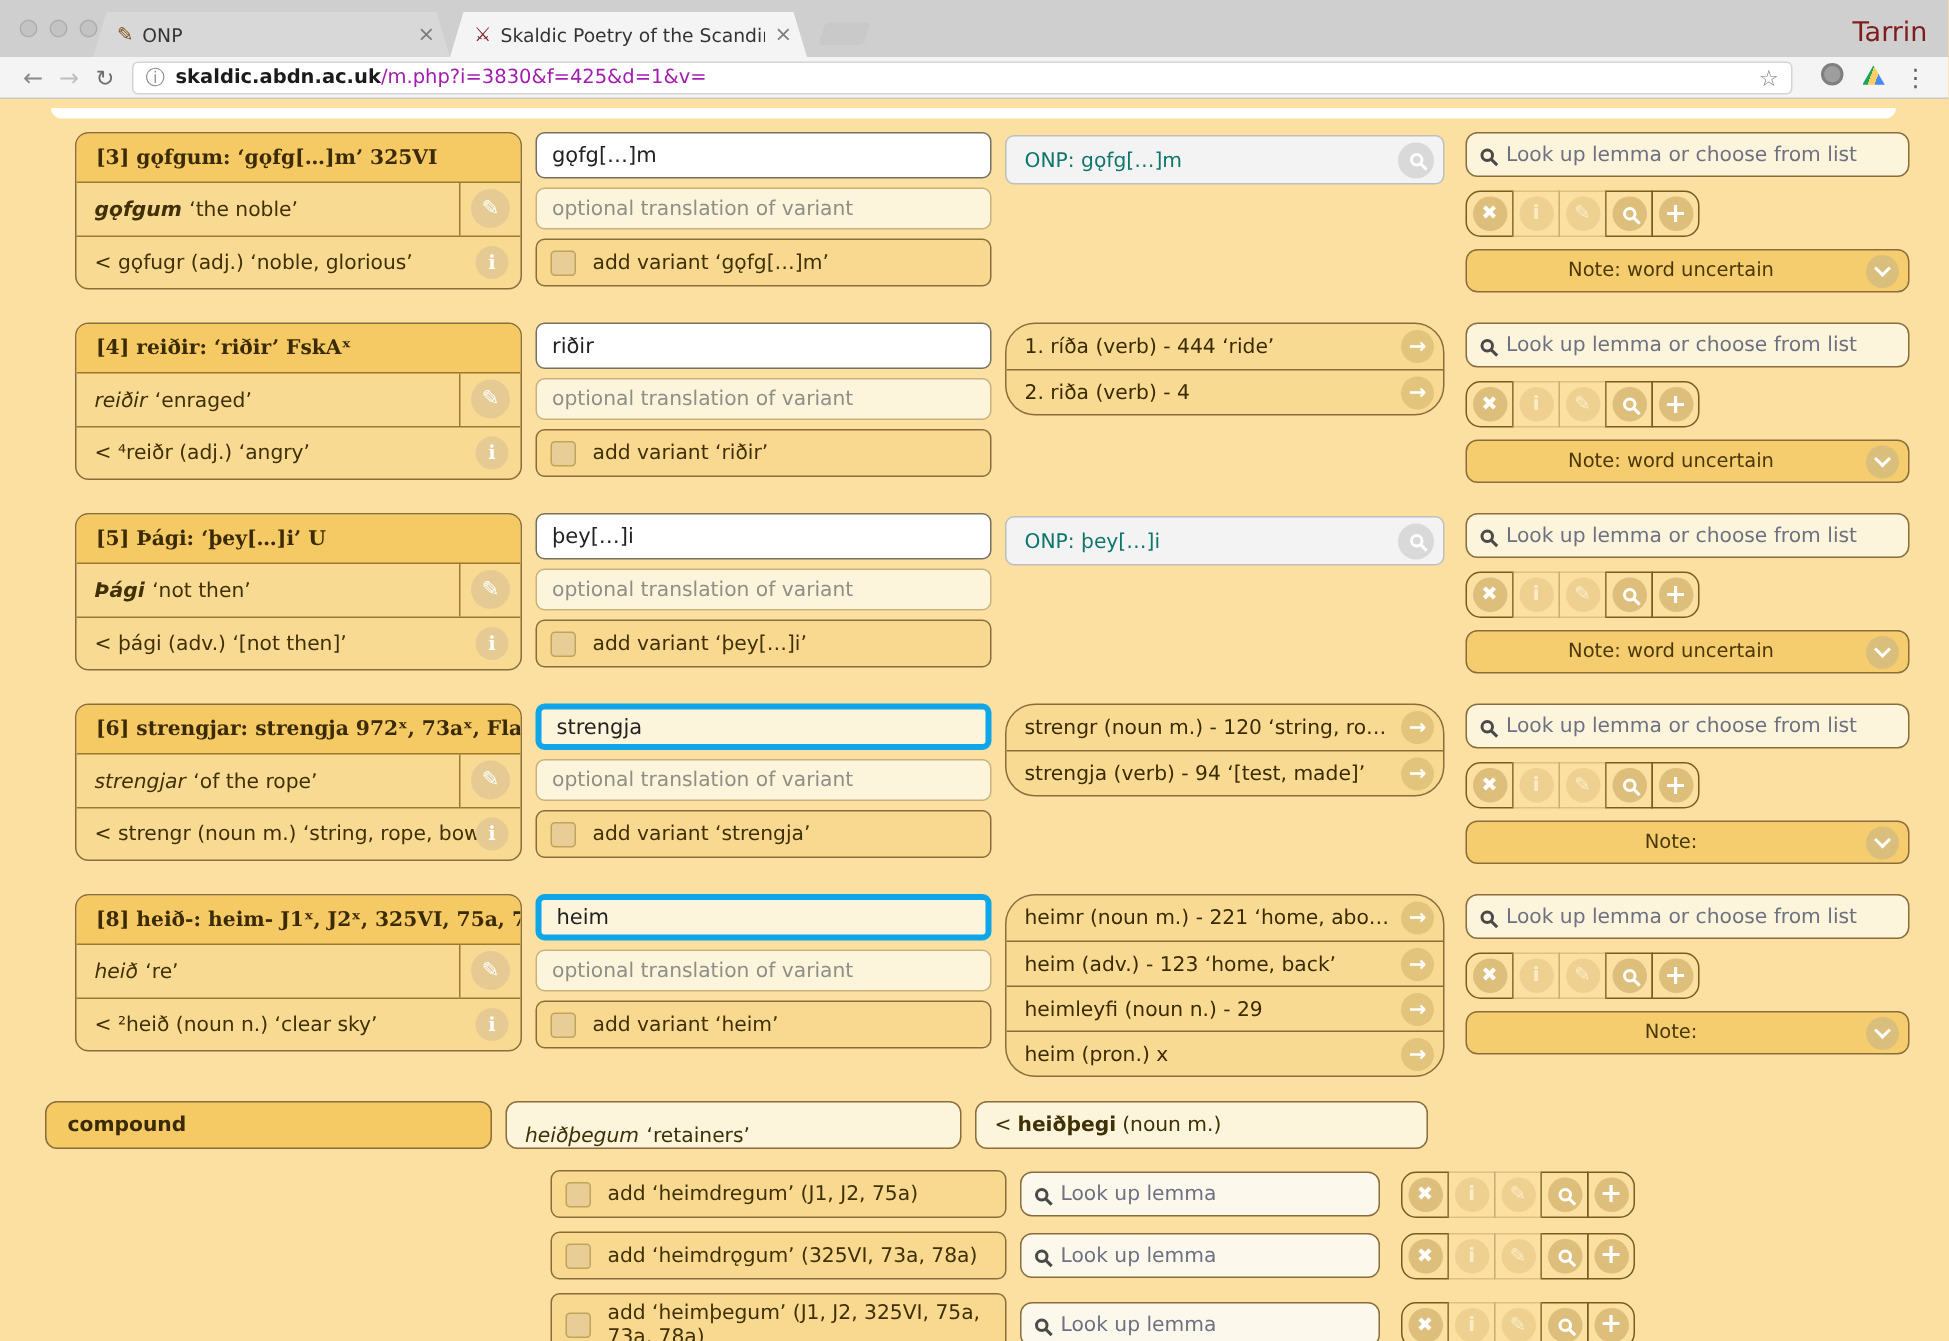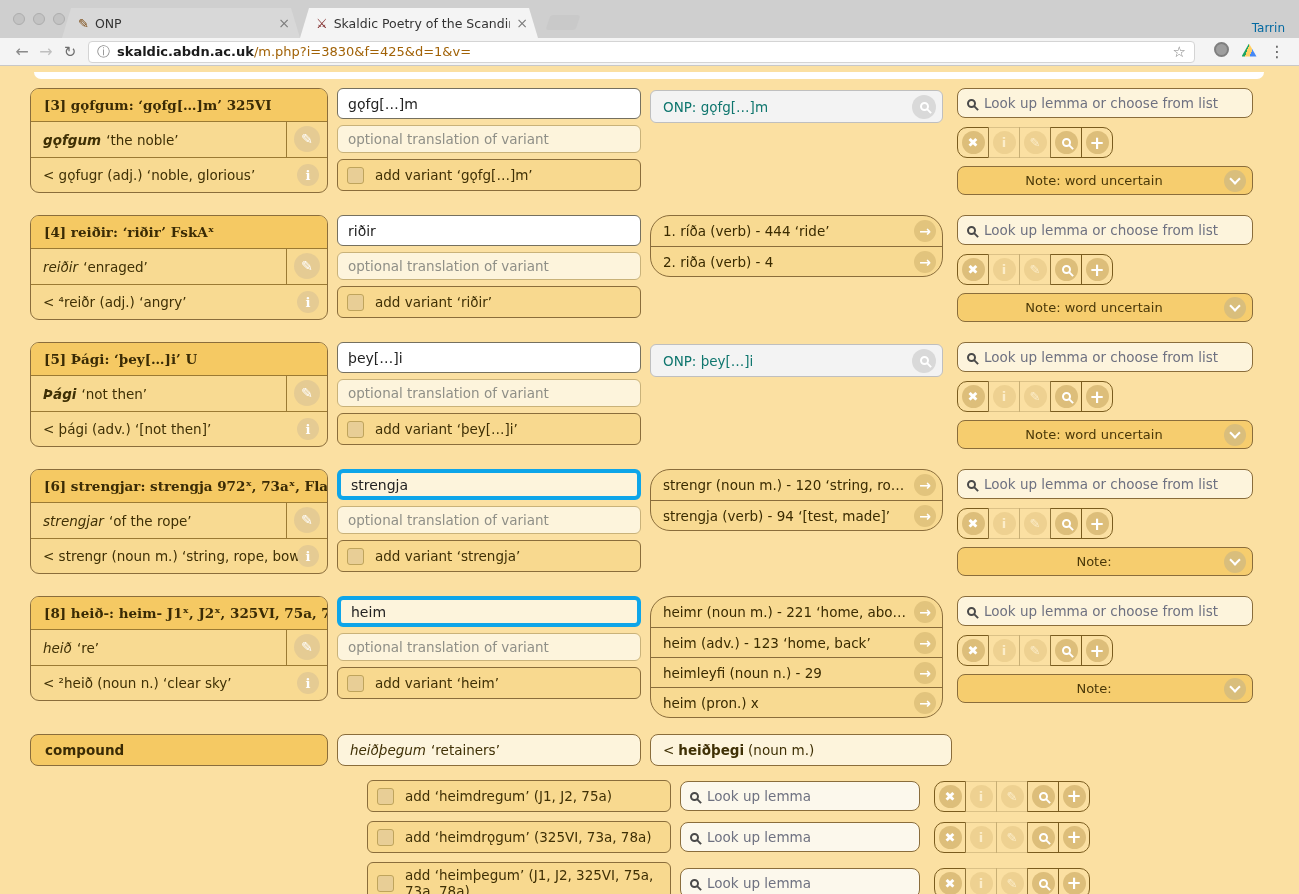--- a/index.html
+++ b/index.html
@@ -11,40 +11,40 @@
   .tabstrip { height:38px; background:#CFCFCF; position:relative; display:flex; align-items:flex-end; padding-left:62px; }
   .win-dots { position:absolute; left:13px; top:13px; display:flex; gap:8px; }
   .win-dot { width:12px; height:12px; border-radius:50%; background:#C3C3C3; border:1px solid #ADADAD; }
   .tab { height:30px; width:238px; display:flex; align-items:center; padding:0 10px 0 16px; clip-path:polygon(9px 0, calc(100% - 9px) 0, 100% 100%, 0 100%); font-size:12.5px; color:#333; }
   .tab.inactive { background:#D8D8D8; }
   .tab.active { background:#F4F4F4; }
   .tab .fav { font-size:13px; margin-right:6px; flex:0 0 auto; }
   .tab .t-title { flex:1; white-space:nowrap; overflow:hidden; text-overflow:clip; }
   .tab .t-close { color:#7C7C7C; font-size:14px; margin-left:6px; flex:0 0 auto; cursor:default; }
   .tab-stub { width:30px; height:15px; background:#C9C9C9; border-radius:3px; transform:skewX(-18deg); margin:0 0 8px 10px; }
-  .profile-name { position:absolute; right:14px; top:21px; font-size:12px; color:#0369a1; }
+  .profile-name { position:absolute; right:14px; top:11px; font-size:18px; color:#7f1d1d; }
   .toolbar { height:28px; background:#F4F4F4; border-bottom:1px solid #C8C8C8; display:flex; align-items:center; padding:0 10px; }
   .nav-ic { font-size:16px; width:24px; text-align:center; flex:0 0 auto; }
   .ic-back { color:#8A8A8A; } .ic-fwd { color:#BFBFBF; } .ic-reload { color:#6E6E6E; font-size:15px; }
   .urlbar { flex:1; height:22px; background:#FFFFFF; border:1px solid #D4D4D4; border-radius:4px; margin:0 10px 0 6px; display:flex; align-items:center; padding:0 8px; font-size:13px; }
   .urlbar .secure { color:#8A8A8A; font-size:13px; margin-right:7px; }
   .url-host { color:#1B1B1B; font-weight:bold; }
-  .url-path { color:#a16207; }
+  .url-path { color:#a21caf; }
   .urlbar .star { margin-left:auto; color:#7E7E7E; font-size:15px; }
   .ext-ic { width:24px; text-align:center; font-size:15px; flex:0 0 auto; margin-left:4px; }
   .reel { display:inline-block; width:15px; height:15px; border-radius:50%; background:#9E9E9E; border:2px solid #7F7F7F; }
   .drive { display:inline-block; width:15px; height:13px; clip-path:polygon(50% 0,100% 100%,0 100%); background:linear-gradient(110deg,#1DA462 38%,#FFCF63 38% 62%,#4688F4 62%); }
   .menu-dots { color:#616161; font-size:16px; }
 
   
   .content { padding-top:6px; }
   .remnant { width:1230px; height:7px; background:#FFFFFF; border-radius:0 0 8px 8px; margin:0 0 9px 34px; }
 
   .row { display:flex; align-items:flex-start; margin:0 0 20px 30px; }
-  .col1 { width:298px; flex:0 0 auto; }
+  .col1 { width:298px; flex:0 0 auto;margin-left:20px; }
   .col2 { width:304px; flex:0 0 auto; margin-left:9px; }
   .col3 { width:293px; flex:0 0 auto; margin-left:9px; }
   .col4 { width:296px; flex:0 0 auto; margin-left:14px; }
 
   
   .card { border:1px solid #8A6D3B; border-radius:9px; overflow:hidden; background:#F8DA92; }
   .card-header { background:#F5C963; border-bottom:1px solid #9B7A33; padding:8px 13px; font-family:"DejaVu Serif","Liberation Serif",serif; font-weight:bold; font-size:13.5px; color:#3A2B05; white-space:nowrap; overflow:hidden; }
   .card-cell { min-height:35px; display:flex; align-items:center; padding:0 12px; font-size:13.5px; color:#3F3005; position:relative; }
   .card-cell + .card-cell { border-top:1px solid #9B7A33; }
   .cell-edit { padding-right:46px; }
@@ -87,21 +87,21 @@
   .icon-btn.disabled { opacity:0.42; border-color:#B09760; }
   .icon-btn .plus-g { font-size:18px; font-weight:bold; line-height:1; }
   .note-btn { margin-top:8px; height:29px; background:#F6CD6E; border:1px solid #8A6D3B; border-radius:8px; display:flex; align-items:center; padding:0 6px; font-size:13px; color:#4A3808; position:relative; }
   .note-btn .n-text { flex:1; text-align:center; }
   .chev-circ { width:22px; height:22px; background:#D9BE7C; }
   .chev { width:8px; height:8px; border-right:2.5px solid #FFF; border-bottom:2.5px solid #FFF; transform:rotate(45deg); margin-top:-4px; }
 
   
   .comp-row { display:flex; align-items:flex-start; margin:0 0 10px 30px; }
   .comp-label { width:298px; height:32px; background:#F5C963; border:1px solid #8A6D3B; border-radius:8px; display:flex; align-items:center; padding:0 14px; font-weight:bold; font-size:13.5px; color:#3A2B05; }
-  .comp-current { width:304px; margin-left:9px; height:32px; background:#FDF4DC; border:1px solid #8A6D3B; border-radius:8px; display:flex; align-items:center; padding:0 12px; font-size:13.5px; color:#3F3005; }
+  .comp-current { width:304px; margin-left:9px; height:32px; background:#FDF4DC; border:1px solid #8A6D3B; border-radius:8px; display:flex; align-items:flex-end; padding:0 12px; font-size:13.5px; color:#3F3005; }
   .comp-ref { width:302px; margin-left:9px; height:32px; background:#FDF4DC; border:1px solid #8A6D3B; border-radius:8px; display:flex; align-items:center; padding:0 12px; font-size:13.5px; color:#3F3005; }
   .comp-ref b { margin:0 4px; }
   .comp-add-row { display:flex; align-items:center; margin:0 0 9px 367px; }
   .comp-add-row .addbox { margin-top:0; width:304px; }
   .comp-add-row .searchbox { width:240px; margin-left:9px; background:#FCF8EC; }
   .comp-add-row .icon-group { margin-top:0; margin-left:14px; }
 </style>
 </head>
 <body>
 

